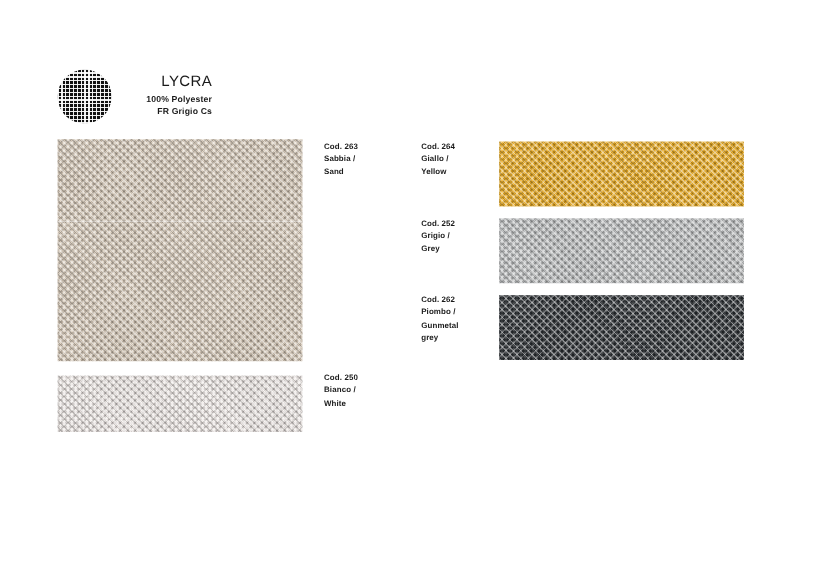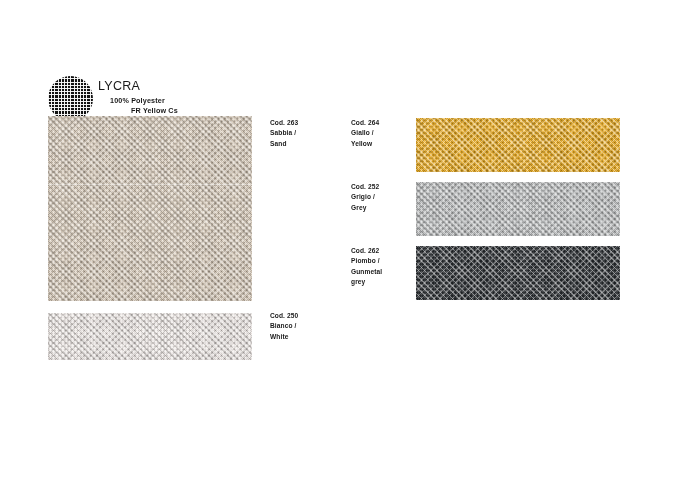--- a/index.html
+++ b/index.html
@@ -13,23 +13,24 @@
     position: relative;
     font-family: "Liberation Sans", sans-serif;
     color: #1a1a1a;
     overflow: hidden;
   }
 
   
   #header {
     position: absolute;
     left: 48px;
-    top: 76px;
+    top: 58px;
     width: 300px;
     height: 50px;
+    text-align: right;
   }
   #logo-mark {
     position: absolute;
     left: 0;
     top: 0;
     width: 45px;
     height: 45px;
     border-radius: 50%;
     background-color: #111111;
     background-image:
@@ -142,21 +143,21 @@
   #caption-gunmetal { left: 351px; top: 246px; }
 </style>
 </head>
 <body>
 
 <div id="header">
   <div id="logo-mark"></div>
   <div id="brand-block">
     <div id="brand-name">LYCRA</div>
     <div class="brand-sub">100% Polyester</div>
-    <div class="brand-sub indent">FR Yellow Cs</div>
+    <div class="brand-sub indent">FR Grigio Cs</div>
   </div>
 </div>
 
 <div id="swatch-sand" class="swatch weave" style="background-color: rgb(217, 203, 186);"></div>
 
 <div id="swatch-white" class="swatch weave" style="background-color: rgb(241, 235, 232);"></div>
 
 <div id="swatch-yellow" class="swatch weave" style="background-color: rgb(238, 174, 34);"></div>
 
 <div id="swatch-grey" class="swatch weave" style="background-color: rgb(189, 191, 192);"></div>

